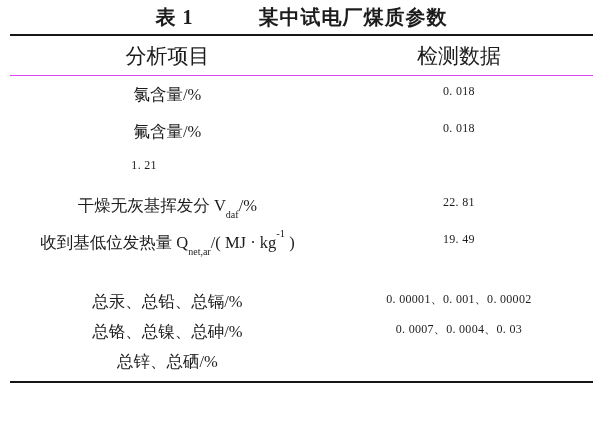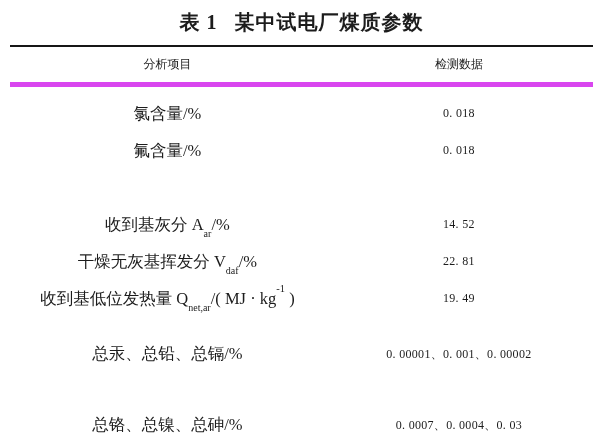--- a/index.html
+++ b/index.html
@@ -6,49 +6,50 @@
   html, body { background: #ffffff; }
   body {
     width: 603px; height: 434px;
     font-family: "Liberation Serif", "DejaVu Serif", serif;
     color: #1c1c1c;
     overflow: hidden;
   }
   .page { width: 603px; height: 434px; background: #ffffff; }
 
   .title {
-    height: 45px;
+    height: 34px;
     display: flex; align-items: center; justify-content: center;
     font-weight: bold; font-size: 20px; letter-spacing: 1px;
     white-space: nowrap;
+    gap: 24px;
   }
   .title .gap { display: inline-block; width: 17px; }
 
   .table {
     margin: 0 10px;
     border-top: 2px solid #161616;
     border-bottom: 2px solid #161616;
   }
   .thead {
     display: flex; align-items: center;
     height: 40px;
-    border-bottom: 5px solid #d946ef;
-    font-size: 12px;
+    border-bottom: 1px solid #d946ef;
+    font-size: 21px;
   }
   .c1 { width: 54%; text-align: center; }
   .c2 { width: 46%; text-align: center; }
 
   .tbody { padding-top: 8px; }
   .row {
-    display: flex; align-items: center;
+    display: flex; align-items: flex-start;
     height: 37px;
     font-size: 16.5px;
     white-space: nowrap;
   }
-  .row.short { height: 30px; margin-top: 41px; }
+  .row.short { height: 30px; }
   .row.group-gap { margin-top: 22px; }
 
   .row .c2 { font-size: 12px; letter-spacing: 0.3px; }
 
   sub.sb { font-size: 10px; line-height: 0; position: relative; top: 3px; letter-spacing: 0; }
   sup.sp { font-size: 10.5px; line-height: 0; position: relative; top: -5px; letter-spacing: 0; }
 </style>
 </head>
 <body>
 
@@ -70,26 +71,23 @@
     <div class="c1"><span>氯含量/%</span><sub class="sb"></sub><span></span><sup class="sp"></sup><span></span></div>
     <div class="c2">0. 018</div>
   </div>
 
   <div class="row">
     <div class="c1"><span>氟含量/%</span><sub class="sb"></sub><span></span><sup class="sp"></sup><span></span></div>
     <div class="c2">0. 018</div>
   </div>
 
   <div class="row">
+    <div class="c2">1. 21</div>
   </div>
 
-  <div class="row">
-    <div class="c1"><span>收到基灰分 A</span><sub class="sb">ar</sub><span>/%</span><sup class="sp"></sup><span></span></div>
-    <div class="c2">14. 52</div>
-  </div>
 
   <div class="row">
     <div class="c1"><span>干燥无灰基挥发分 V</span><sub class="sb">daf</sub><span>/%</span><sup class="sp"></sup><span></span></div>
     <div class="c2">22. 81</div>
   </div>
 
   <div class="row">
     <div class="c1"><span>收到基低位发热量 Q</span><sub class="sb">net,ar</sub><span>/( MJ · kg</span><sup class="sp">-1</sup><span> )</span></div>
     <div class="c2">19. 49</div>
   </div>

